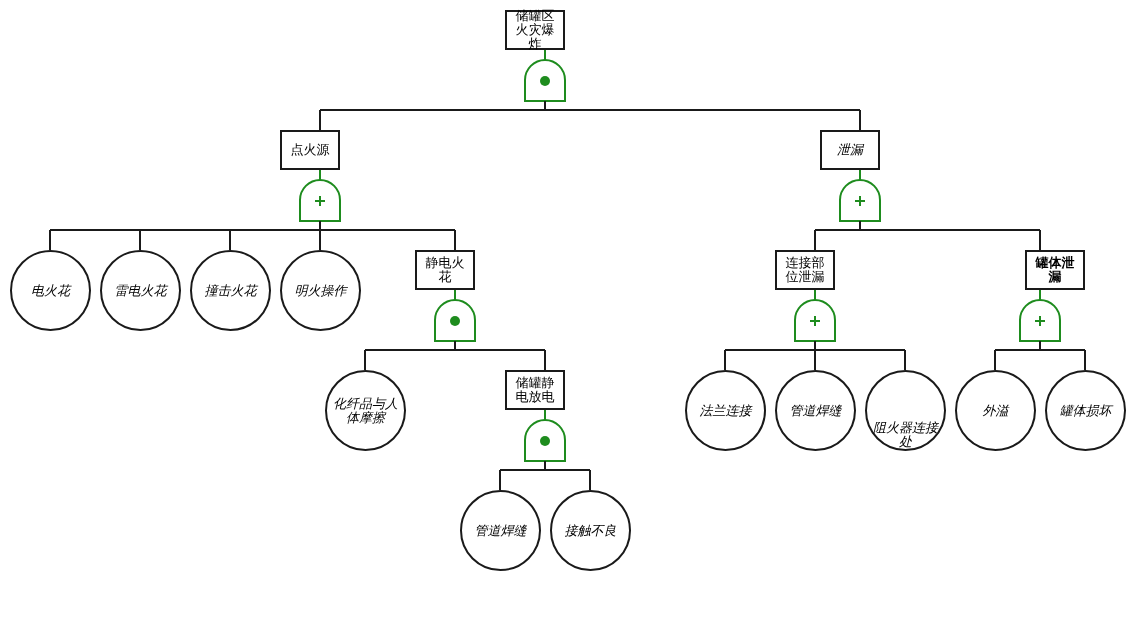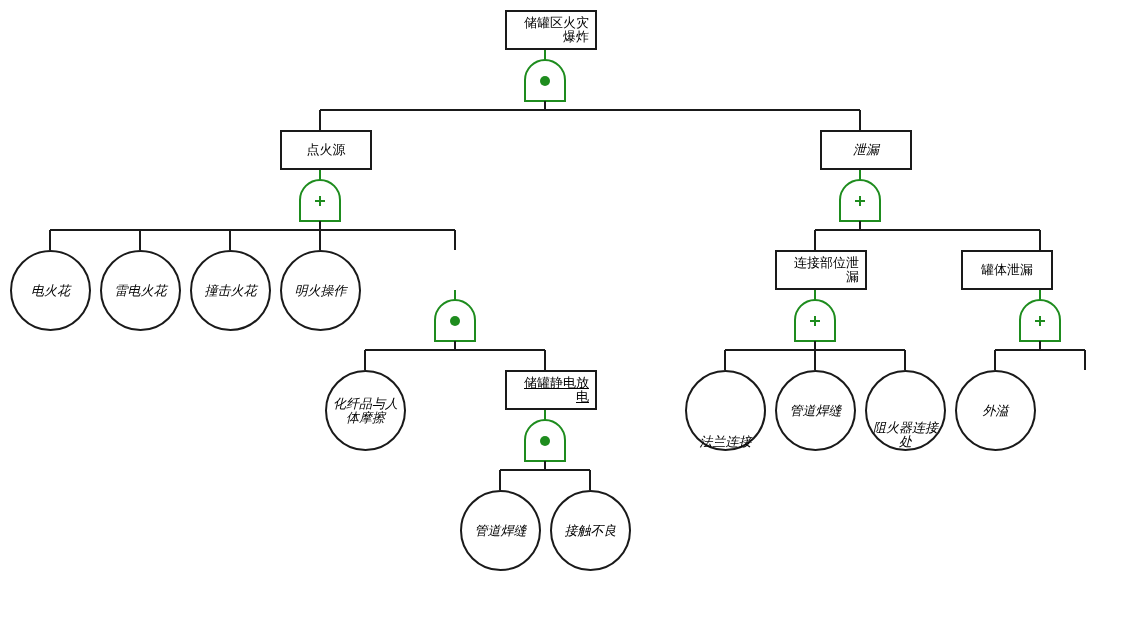--- a/index.html
+++ b/index.html
@@ -3,21 +3,21 @@
   <meta charset="utf-8">
   <style>
     html, body { margin: 0; padding: 0; background: #ffffff; }
     body { width: 1135px; height: 630px; position: relative; overflow: hidden;
            font-family: "DejaVu Sans", "Liberation Sans", sans-serif; }
     #canvas { position: absolute; left: 0; top: 0; width: 1135px; height: 630px; }
     #lines { position: absolute; left: 0; top: 0; }
     .node { position: absolute; box-sizing: border-box; display: flex;
             align-items: center; justify-content: center; text-align: center;
             color: #000; font-size: 13px; line-height: 14px; background: #fff; }
-    .box { width: 92px; height: 40px; border: 2px solid #1a1a1a; padding: 0 6px; text-align: right; }
+    .box { width: 60px; height: 40px; border: 2px solid #1a1a1a; padding: 0 6px; }
     .circle { width: 81px; height: 81px; border: 2px solid #1a1a1a; border-radius: 50%; padding: 0 5px; font-style: italic; }
     .node span { display: block; word-break: break-all; }
   </style>
 </head>
 <body>
 
 <div id="canvas">
   <svg id="lines" width="1135" height="630">
       <line x1="545" y1="50" x2="545" y2="60" stroke="#1e8c1e" stroke-width="2"></line>
       <path d="M525,101 L525,80 A20,20 0 0 1 565,80 L565,101 Z" fill="#fff" stroke="#1e8c1e" stroke-width="2"></path>
@@ -80,27 +80,30 @@
 
   <div class="node box" style="left:505px;top:10px;">
     <span>储罐区火灾爆炸</span>
     </div>
   <div class="node box" style="left:280px;top:130px;">
     <span>点火源</span>
     </div>
   <div class="node box" style="left:820px;top:130px;font-style:italic;">
     <span>泄漏</span>
     </div>
-  <div class="node box" style="left:505px;top:370px;text-decoration:underline;">
+  <div class="node box" style="left:415px;top:250px;">
+    <span>静电火花</span>
+    </div>
+  <div class="node box" style="left:505px;top:370px;">
     <span>储罐静电放电</span>
     </div>
   <div class="node box" style="left:775px;top:250px;">
     <span>连接部位泄漏</span>
     </div>
-  <div class="node box" style="left:961px;top:250px;">
+  <div class="node box" style="left:1025px;top:250px;font-weight:bold;">
     <span>罐体泄漏</span>
     </div>
 
   <div class="node circle" style="left:10px;top:250px;">
     <span>电火花</span>
     </div>
   <div class="node circle" style="left:100px;top:250px;">
     <span>雷电火花</span>
     </div>
   <div class="node circle" style="left:190px;top:250px;">
@@ -111,25 +114,28 @@
     </div>
   <div class="node circle" style="left:325px;top:370px;">
     <span>化纤品与人体摩擦</span>
     </div>
   <div class="node circle" style="left:460px;top:490px;">
     <span>管道焊缝</span>
     </div>
   <div class="node circle" style="left:550px;top:490px;">
     <span>接触不良</span>
     </div>
-  <div class="node circle" style="left:685px;top:370px;align-items:flex-end;">
+  <div class="node circle" style="left:685px;top:370px;">
     <span>法兰连接</span>
     </div>
   <div class="node circle" style="left:775px;top:370px;">
     <span>管道焊缝</span>
     </div>
   <div class="node circle" style="left:865px;top:370px;align-items:flex-end;">
     <span>阻火器连接处</span>
     </div>
   <div class="node circle" style="left:955px;top:370px;">
     <span>外溢</span>
     </div>
+  <div class="node circle" style="left:1045px;top:370px;">
+    <span>罐体损坏</span>
+    </div>
 </div>
 
 </body></html>

